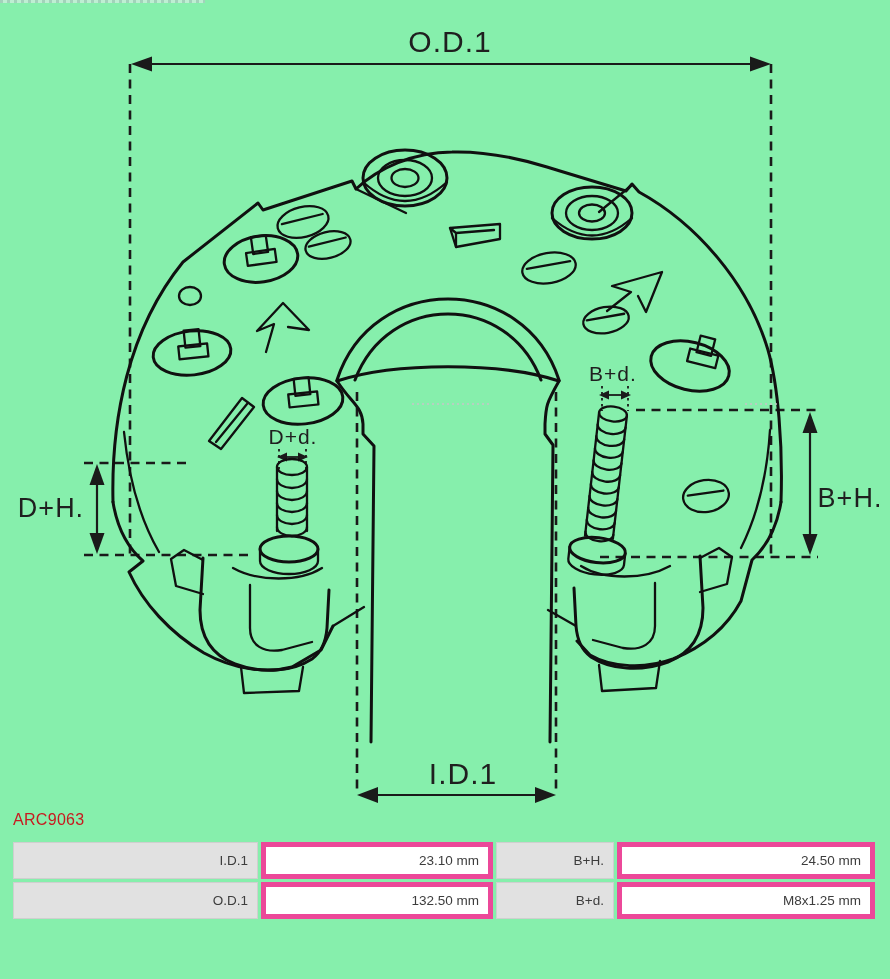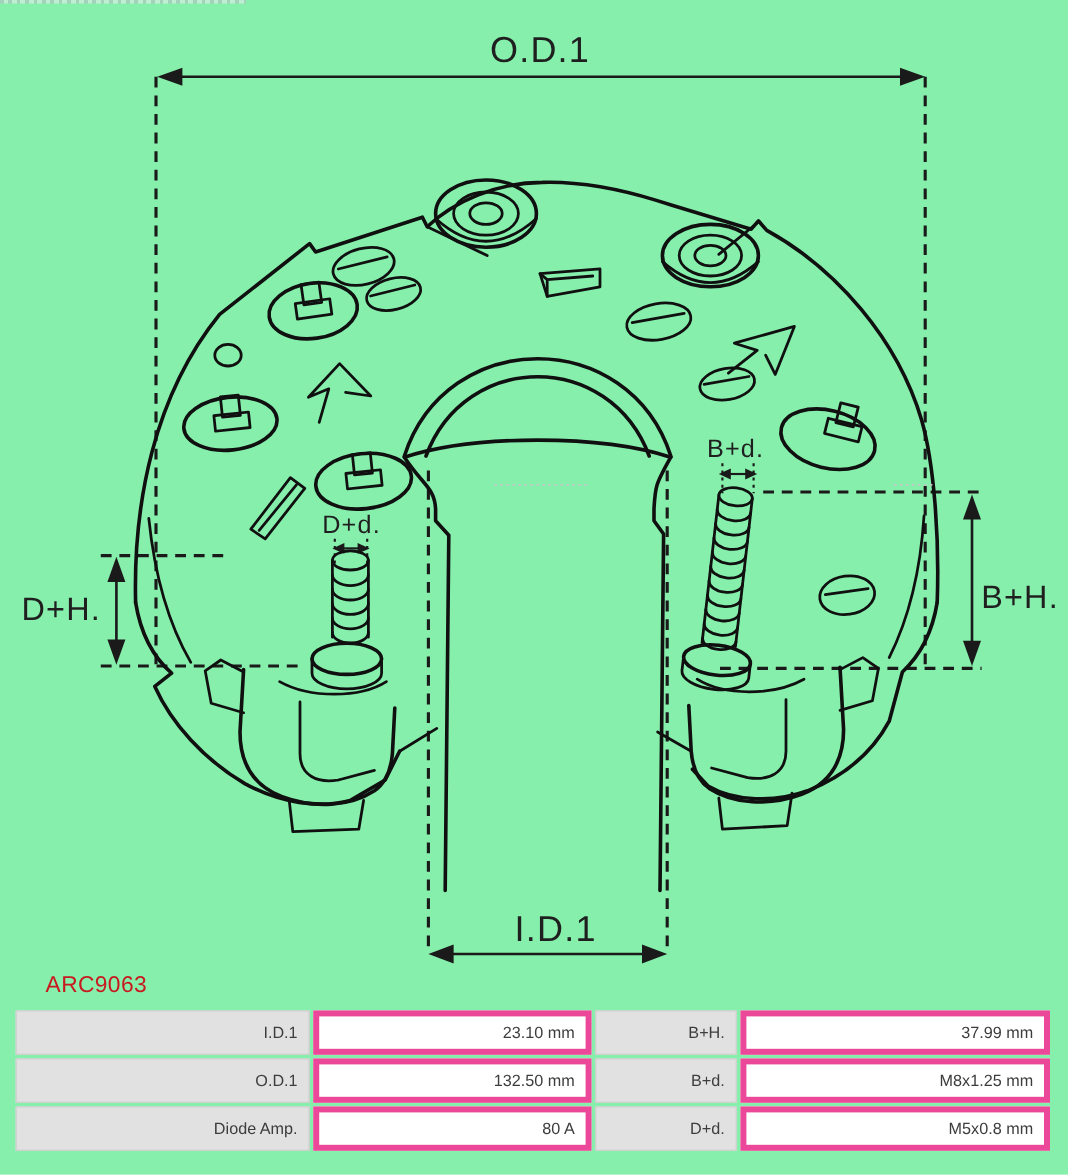--- a/index.html
+++ b/index.html
@@ -14,22 +14,22 @@
   .dim{fill:none;stroke:#1a1a1a;stroke-width:2.2;}
   .dash{fill:none;stroke:#1a1a1a;stroke-width:2.6;stroke-dasharray:9 6.5;}
   .dot{fill:none;stroke:#1a1a1a;stroke-width:1.8;stroke-dasharray:2.5 3.5;}
   .faint{fill:none;stroke:#c6c6c6;stroke-width:1.5;stroke-dasharray:2 3;}
   .head{fill:#1a1a1a;stroke:none;}
   text.lbl{fill:#1f1f1f;font-family:"Liberation Sans",sans-serif;letter-spacing:1px;}
   .sz-big{font-size:30px;}
   .sz-mid{font-size:27px;}
   .sz-sm{font-size:21px;}
   
-  .part-no{position:absolute;left:13px;top:811px;font-size:19px;font-weight:400;
-           color:#c8191f;letter-spacing:.3px;margin-left:25px;}
+  .part-no{position:absolute;left:13px;top:811px;font-size:16px;font-weight:400;
+           color:#c8191f;letter-spacing:.3px;}
   
   .spec{position:absolute;left:10px;top:839px;border-collapse:separate;border-spacing:3px 3px;
         table-layout:fixed;width:868px;}
   .spec td{height:27px;font-size:13.5px;color:#3d3d3d;text-align:right;padding:0 9px 0 4px;
            white-space:nowrap;overflow:hidden;}
   .spec td.lab{background:#e1e1e1;border:1px solid #cfcfcf;}
   .spec td.val{background:#ffffff;border:5px solid #ec4899;}
 </style>
 </head>
 <body>
@@ -247,30 +247,24 @@
       <col style="width:245px">
         <col style="width:232px">
         <col style="width:118px">
         <col style="width:258px">
     </colgroup>
     <tbody>
       <tr>
         <td class="lab">I.D.1</td>
         <td class="val">23.10 mm</td>
         <td class="lab">B+H.</td>
-        <td class="val">37.99 mm</td>
+        <td class="val">24.50 mm</td>
       </tr>
       <tr>
         <td class="lab">O.D.1</td>
         <td class="val">132.50 mm</td>
         <td class="lab">B+d.</td>
         <td class="val">M8x1.25 mm</td>
       </tr>
-      <tr>
-        <td class="lab">Diode Amp.</td>
-        <td class="val">80 A</td>
-        <td class="lab">D+d.</td>
-        <td class="val">M5x0.8 mm</td>
-      </tr>
     </tbody>
   </table>
 
 </div>
 
 </body></html>

